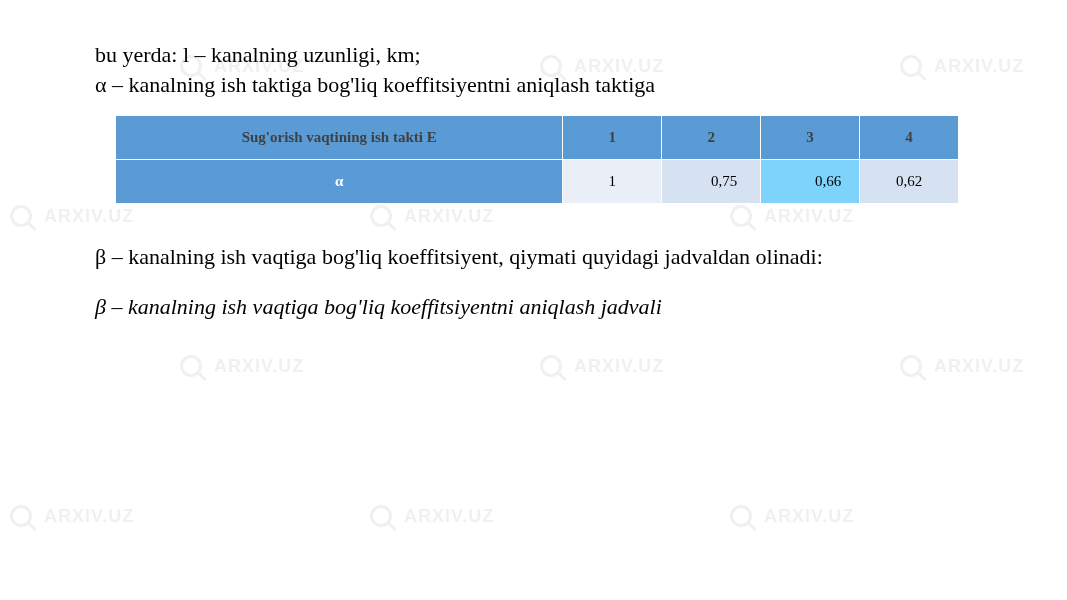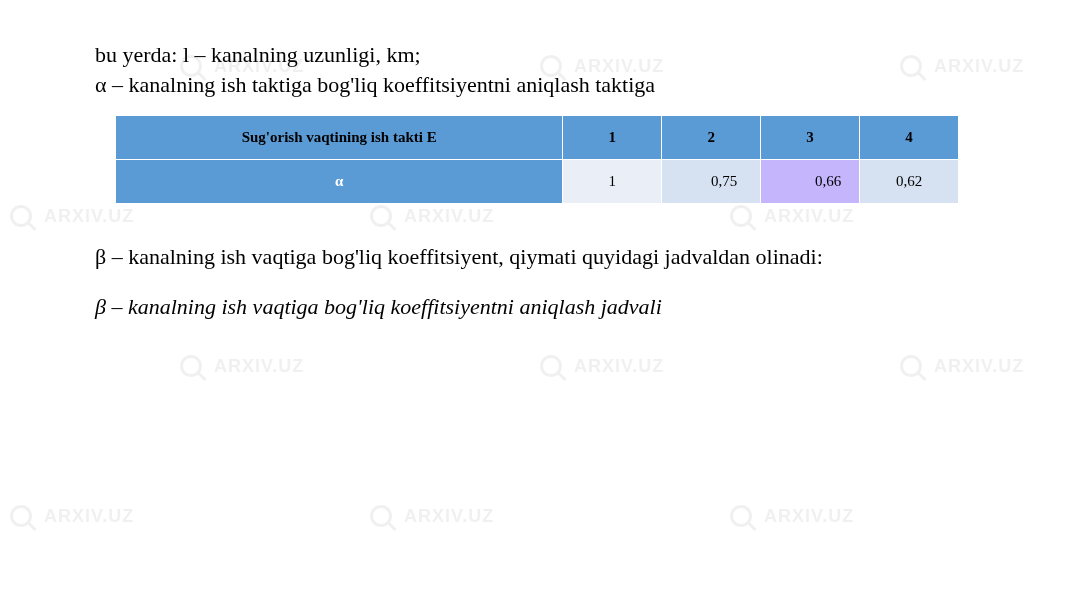--- a/index.html
+++ b/index.html
@@ -70,21 +70,21 @@
     font-style: italic;
   }
   table.data-table {
     border-collapse: collapse;
     margin-left: 20px;
     width: 844px;
     font-family: "Times New Roman", Times, serif;
   }
   table.data-table th {
     background: #5b9bd5;
-    color: #000000;
+    color: #404040;
     font-weight: bold;
     font-size: 15px;
     text-align: center;
     vertical-align: middle;
     height: 44px;
     border: 1px solid #ffffff;
   }
   table.data-table td {
     font-size: 15px;
     text-align: center;
@@ -99,21 +99,21 @@
   table.data-table th.num-col,
   table.data-table td.num-col {
     width: 99px;
   }
   table.data-table tr.header-row2 th {
     background: #5b9bd5;
     color: #ffffff;
   }
   table.data-table td.c1 { background: #eaeff7; }
   table.data-table td.c2 { background: #d6e1f1; padding-left: 26px; }
-  table.data-table td.c3 { background: #c4b5fd; padding-left: 36px; }
+  table.data-table td.c3 { background: #7dd3fc; padding-left: 36px; }
   table.data-table td.c4 { background: #d6e1f1; }
 </style>
 </head>
 <body>
 
 <div class="watermark" style="top:55px; left:180px;">
   <span class="glass"></span>
     <span class="wtext">ARXIV.UZ</span>
 </div>
 <div class="watermark" style="top:55px; left:540px;">

